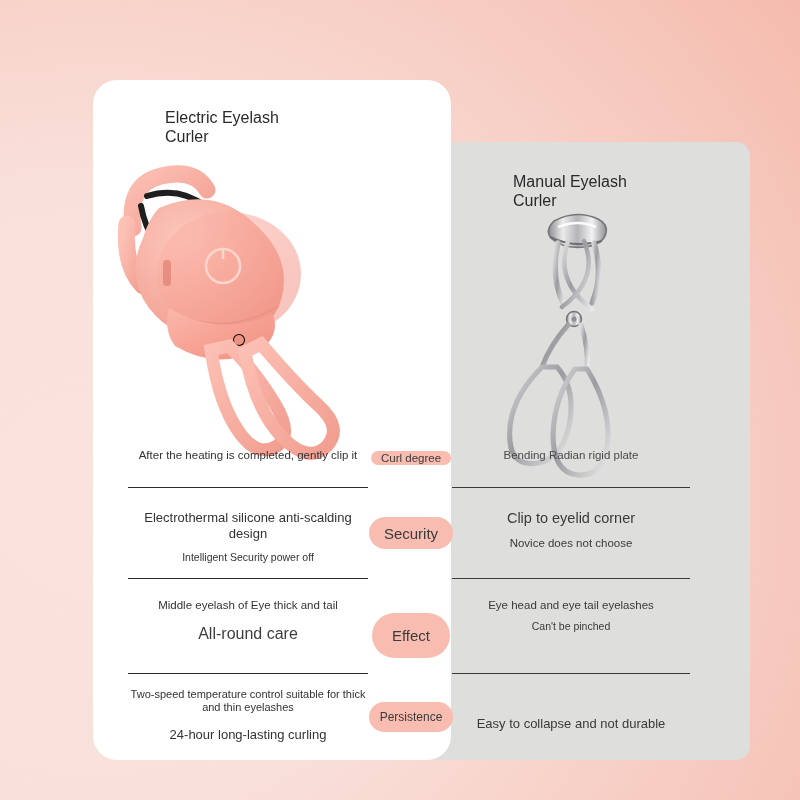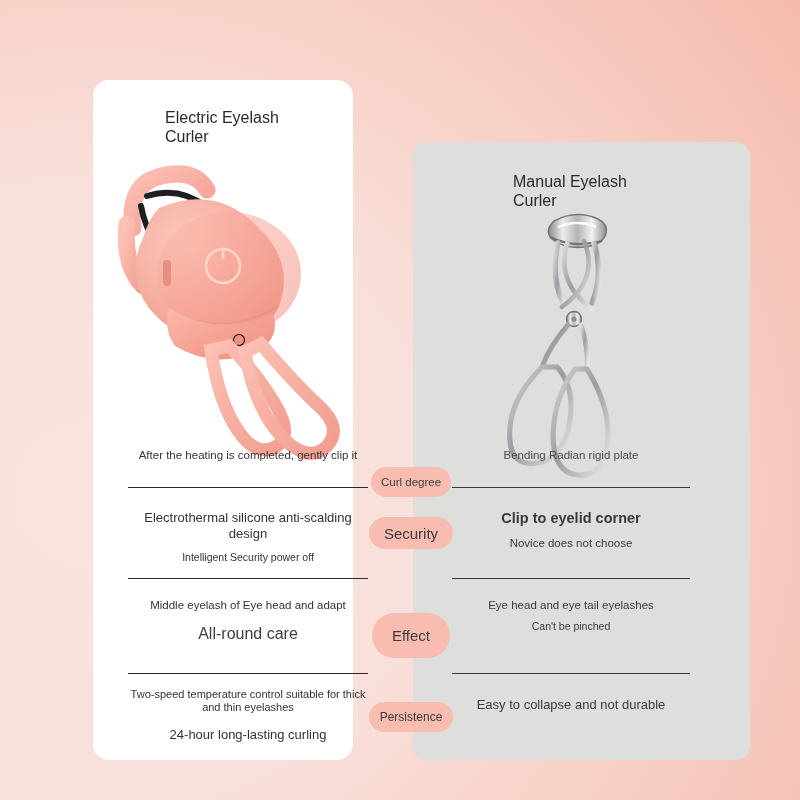--- a/index.html
+++ b/index.html
@@ -42,24 +42,24 @@
     width: 307px;
     height: 618px;
     background: #dededd;
     border-radius: 14px;
     padding-left: 30px;
   }
   .panel-electric {
     position: absolute;
     left: 93px;
     top: 80px;
-    width: 260px;
+    width: 358px;
     height: 680px;
     background: #ffffff;
-    border-radius: 16px;
+    border-radius: 24px;
   }
 
   .card-title {
     position: absolute;
     font-size: 16px;
     color: #2a2a2a;
     line-height: 1.2;
     width: 160px;
   }
   .card-title.electric { left: 72px; top: 28px; }
@@ -205,57 +205,57 @@
   <div id="rows-layer">
 
     <div class="row" style="top:448px;">
       <div class="row-left">
         <div class="line-primary" style="font-size:11.5px;">After the heating is completed, gently clip it</div>
       </div>
       <div class="row-right">
         <div class="line-primary" style="font-size:11.5px;color:#4a4a4a;">Bending Radian rigid plate</div>
       </div>
     </div>
-    <div class="pill" style="left:371px;top:467px;width:80px;height:30px;font-size:11.5px;">Curl degree</div>
+    <div class="pill" style="left:371px;top:451px;width:80px;height:14px;font-size:11.5px;">Curl degree</div>
     <div class="rule left" style="top:487px;"></div>
     <div class="rule right" style="top:487px;"></div>
 
     <div class="row" style="top:510px;">
       <div class="row-left">
         <div class="line-primary" style="font-size:13px;">Electrothermal silicone anti-scalding design</div>
         <div class="line-secondary" style="font-size:10.5px;margin-top:9px;">Intelligent Security power off</div>
       </div>
       <div class="row-right">
-        <div class="line-primary" style="font-size:14.5px;color:#3a3a3a;font-weight:bold;">Clip to eyelid corner</div>
+        <div class="line-primary" style="font-size:14.5px;color:#3a3a3a;">Clip to eyelid corner</div>
         <div class="line-secondary" style="font-size:11.5px;margin-top:8px;color:#3a3a3a;">Novice does not choose</div>
       </div>
     </div>
     <div class="pill" style="left:369px;top:517px;width:84px;height:32px;font-size:15px;">Security</div>
     <div class="rule left" style="top:578px;"></div>
     <div class="rule right" style="top:578px;"></div>
 
     <div class="row" style="top:598px;">
       <div class="row-left">
-        <div class="line-primary" style="font-size:11.5px;">Middle eyelash of Eye head and adapt</div>
+        <div class="line-primary" style="font-size:11.5px;">Middle eyelash of Eye thick and tail</div>
         <div class="line-secondary" style="font-size:16px;margin-top:12px;color:#3d3d3d;">All-round care</div>
       </div>
       <div class="row-right">
         <div class="line-primary" style="font-size:11.5px;color:#3a3a3a;">Eye head and eye tail eyelashes</div>
         <div class="line-secondary" style="font-size:10.5px;margin-top:8px;color:#3a3a3a;">Can't be pinched</div>
       </div>
     </div>
     <div class="pill" style="left:372px;top:613px;width:78px;height:45px;font-size:15px;">Effect</div>
     <div class="rule left" style="top:673px;"></div>
     <div class="rule right" style="top:673px;"></div>
 
     <div class="row" style="top:688px;">
       <div class="row-left">
         <div class="line-primary" style="font-size:11px;">Two-speed temperature control suitable for thick and thin eyelashes</div>
         <div class="line-secondary" style="font-size:13px;margin-top:12px;">24-hour long-lasting curling</div>
       </div>
       <div class="row-right">
-        <div class="line-primary" style="font-size:13px;color:#3a3a3a;margin-top:9px;">Easy to collapse and not durable</div>
+        <div class="line-primary" style="font-size:13px;color:#3a3a3a;margin-top:28px;">Easy to collapse and not durable</div>
       </div>
     </div>
     <div class="pill" style="left:369px;top:702px;width:84px;height:30px;font-size:12px;">Persistence</div>
 
   </div>
 </div>
 
 </body></html>

